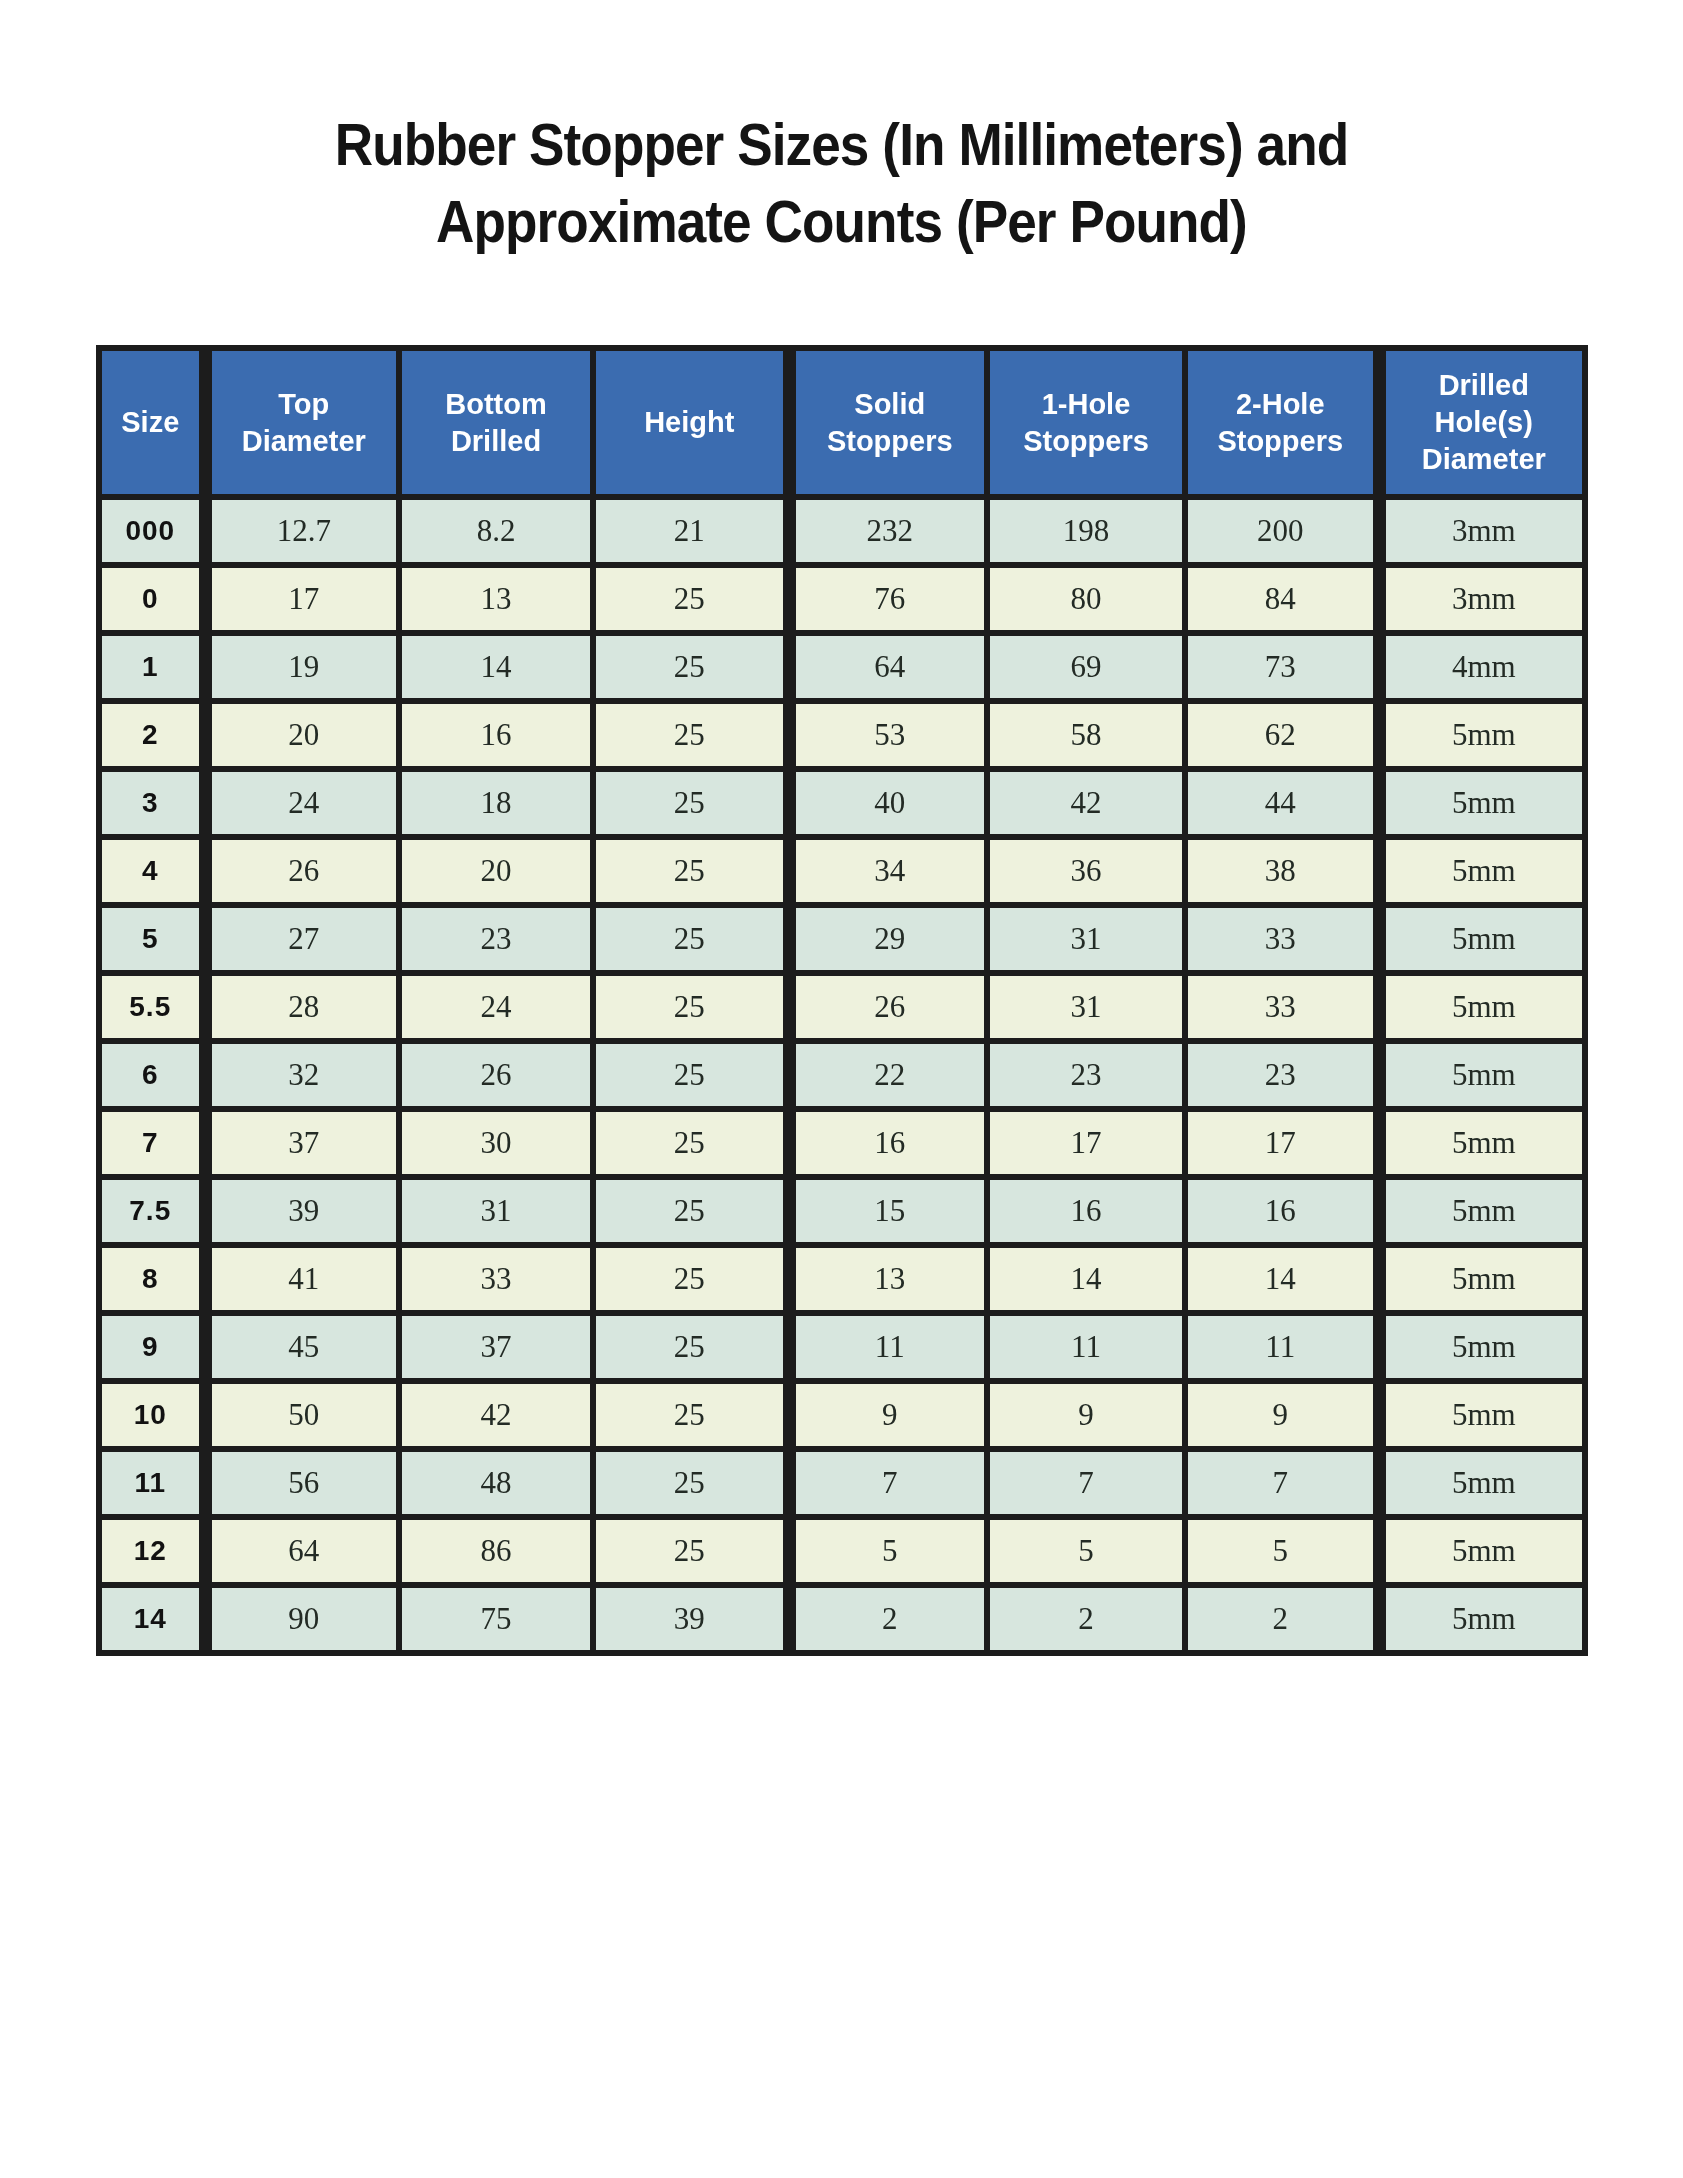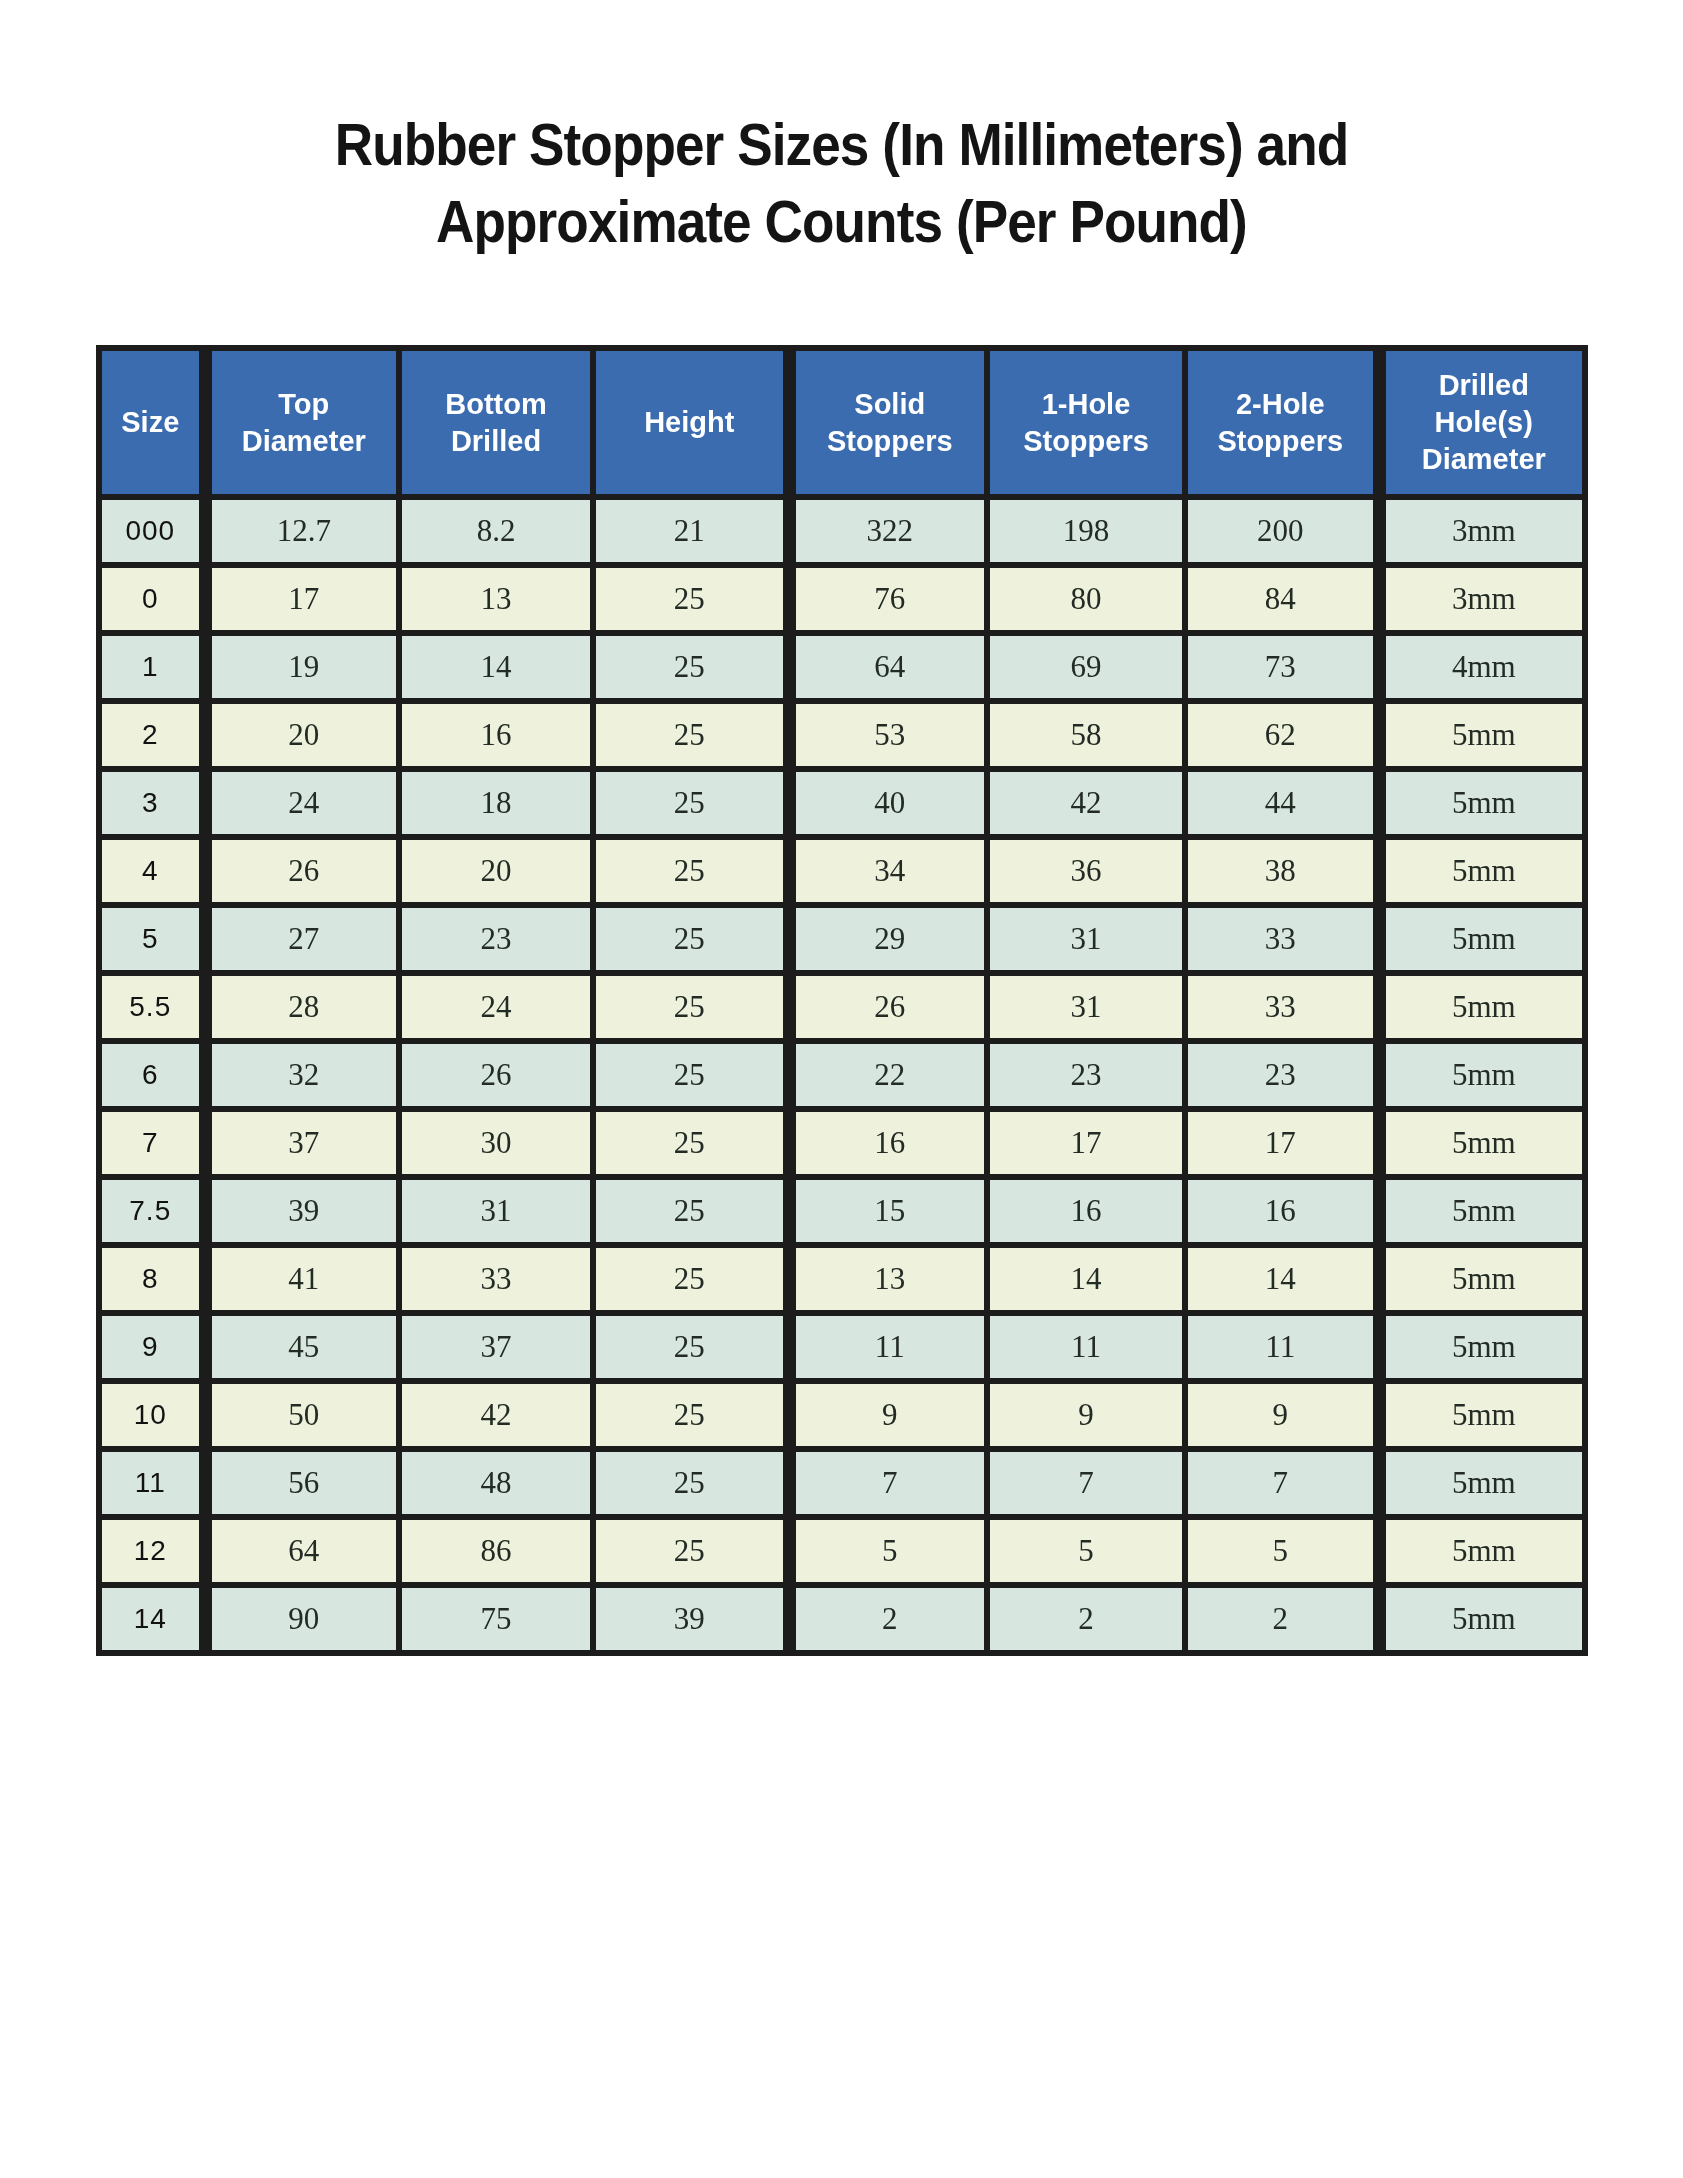--- a/index.html
+++ b/index.html
@@ -61,21 +61,21 @@
     padding:0 16px;
   }
   .stopper-table tbody td{
     font-family:"Liberation Serif",serif;
     font-size:31px;
     color:var(--cell-text);
     height:68px;
   }
   .stopper-table tbody td.first-col{
     font-family:"Liberation Sans",sans-serif;
-    font-weight:normal;
+    font-weight:bold;
     font-size:28px;
     letter-spacing:1px;
     color:#121212;
   }
   .stopper-table tbody tr:nth-child(odd) td{background:var(--row-green);}
   .stopper-table tbody tr:nth-child(even) td{background:var(--row-cream);}
 </style>
 </head>
 <body>
 
@@ -105,21 +105,21 @@
           <th>2-Hole Stoppers</th>
           <th class="group-start">Drilled Hole(s) Diameter</th>
         </tr>
     </thead>
     <tbody id="table-body">
         <tr>
           <td class="first-col">000</td>
           <td class="group-start">12.7</td>
           <td>8.2</td>
           <td>21</td>
-          <td class="group-start">322</td>
+          <td class="group-start">232</td>
           <td>198</td>
           <td>200</td>
           <td class="group-start">3mm</td>
         </tr>
         <tr>
           <td class="first-col">0</td>
           <td class="group-start">17</td>
           <td>13</td>
           <td>25</td>
           <td class="group-start">76</td>

